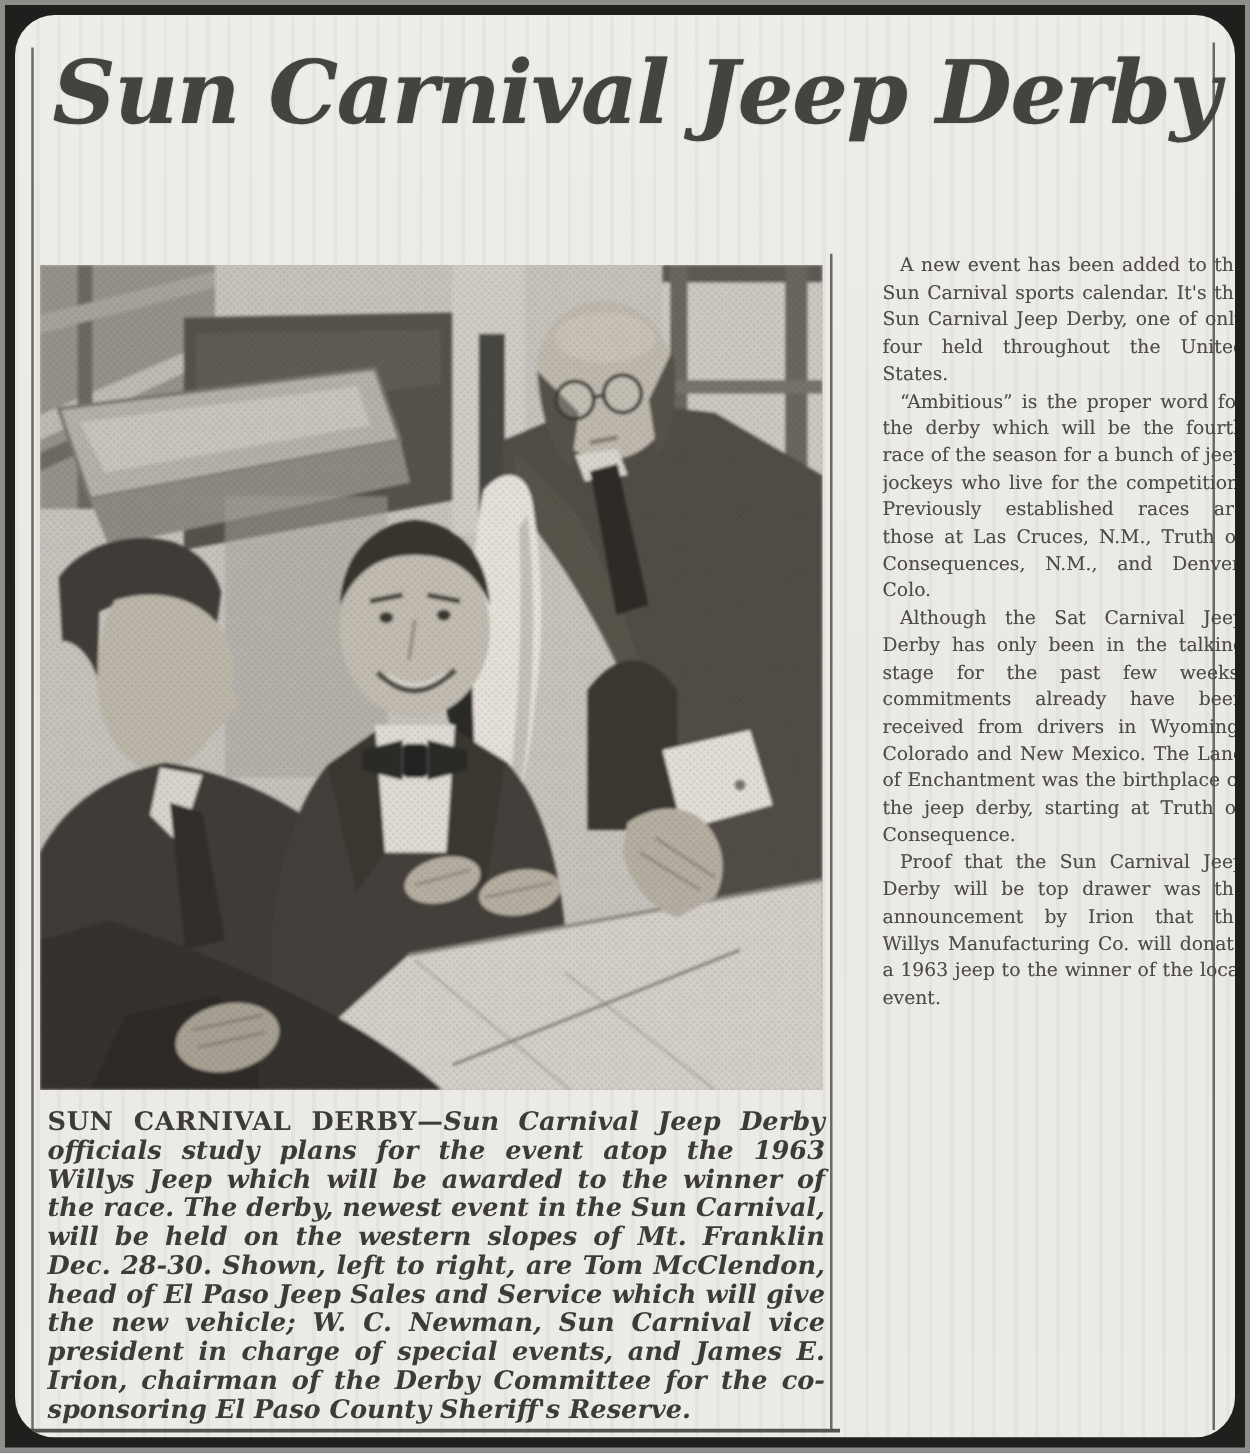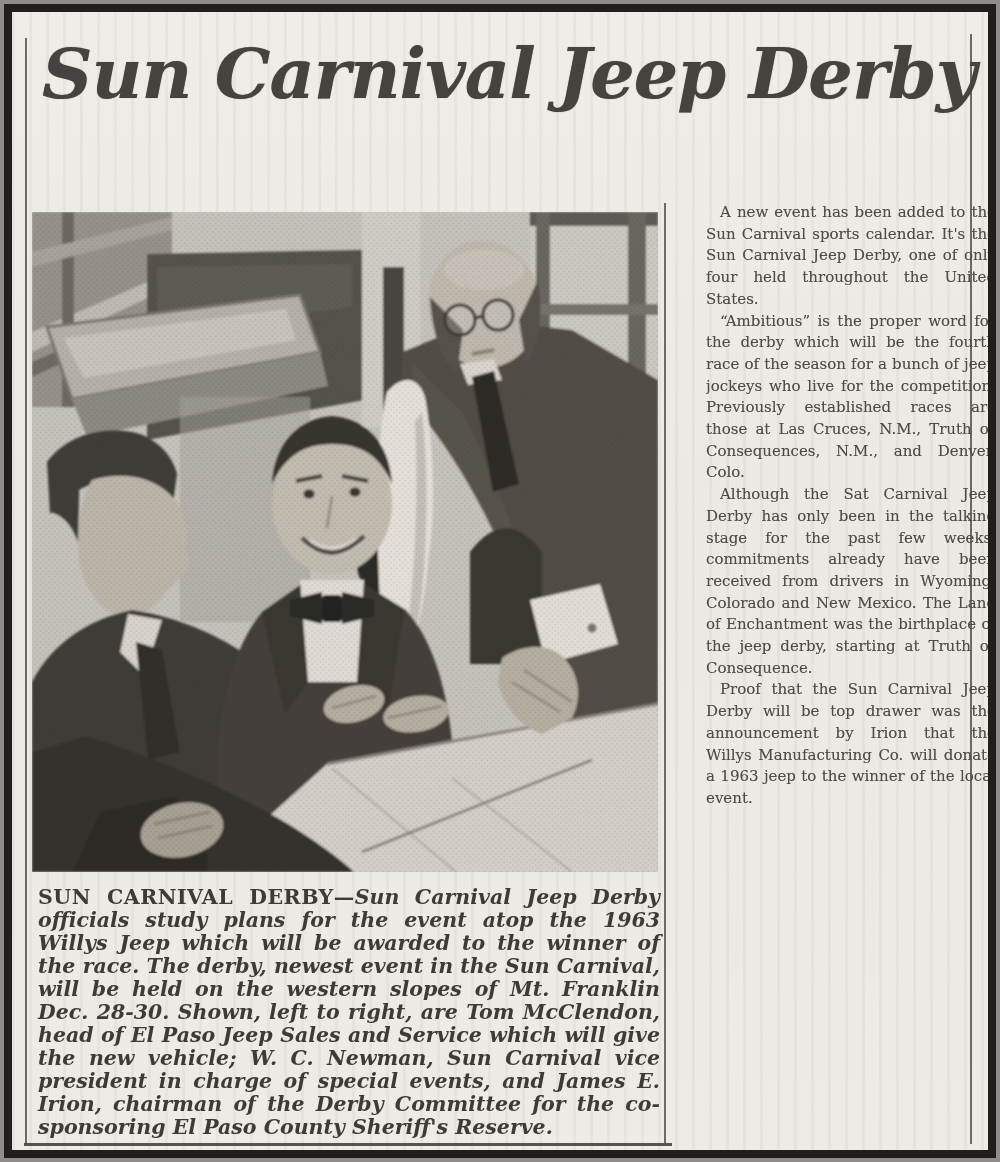--- a/index.html
+++ b/index.html
@@ -8,20 +8,21 @@
     background:#8e8d8a;padding:4px;
     font-family:"DejaVu Serif","Liberation Serif",serif;
   }
   .frame{background:#201f1d;width:100%;height:100%;box-sizing:border-box;padding:8px;}
   .paper{
     position:relative;width:100%;height:100%;box-sizing:border-box;overflow:hidden;
     background:
       repeating-linear-gradient(90deg, rgba(110,108,102,0.06) 0 3px, rgba(0,0,0,0) 3px 17px),
       linear-gradient(180deg,#efede8 0%,#ebe9e3 45%,#edebe5 100%);
     color:#504e4a;
+    border-radius:32px;
   }
   .edge-rule{position:absolute;width:2px;background:#4a4843;opacity:.8;}
   .edge-rule.left{left:13px;top:26px;bottom:6px;}
   .edge-rule.right{left:958px;top:22px;bottom:6px;}
 
   .headline{
     position:absolute;left:30px;right:18px;top:22px;
     font-style:italic;font-weight:bold;color:#454340;
     font-size:70px;line-height:79px;letter-spacing:-1px;
     text-shadow:0 0 1px rgba(69,67,64,.55);

